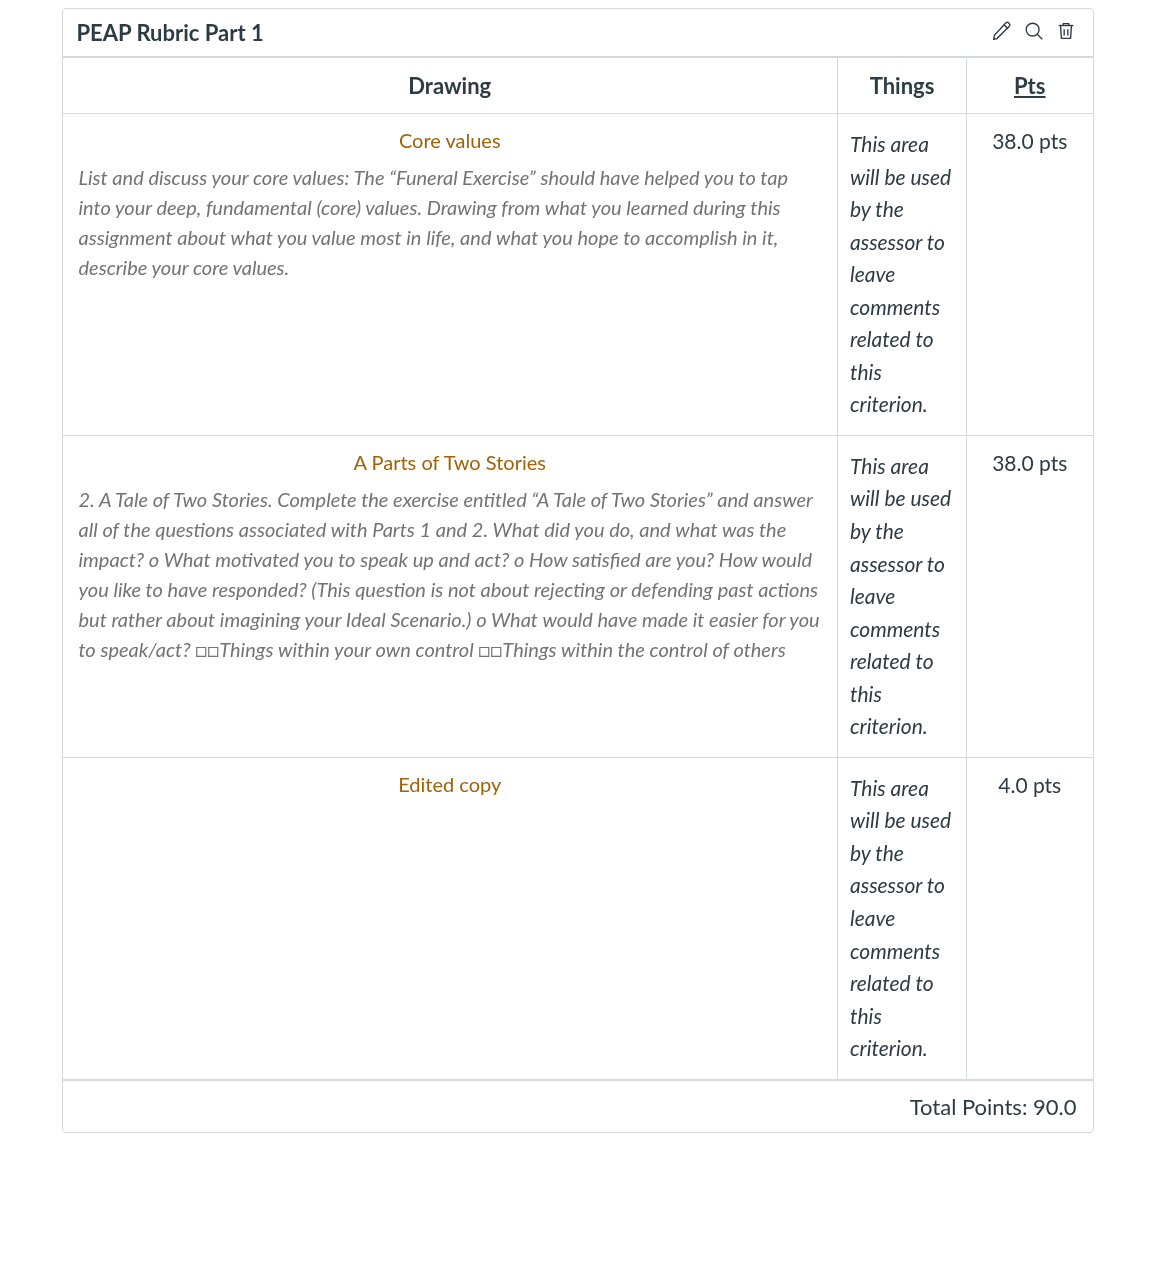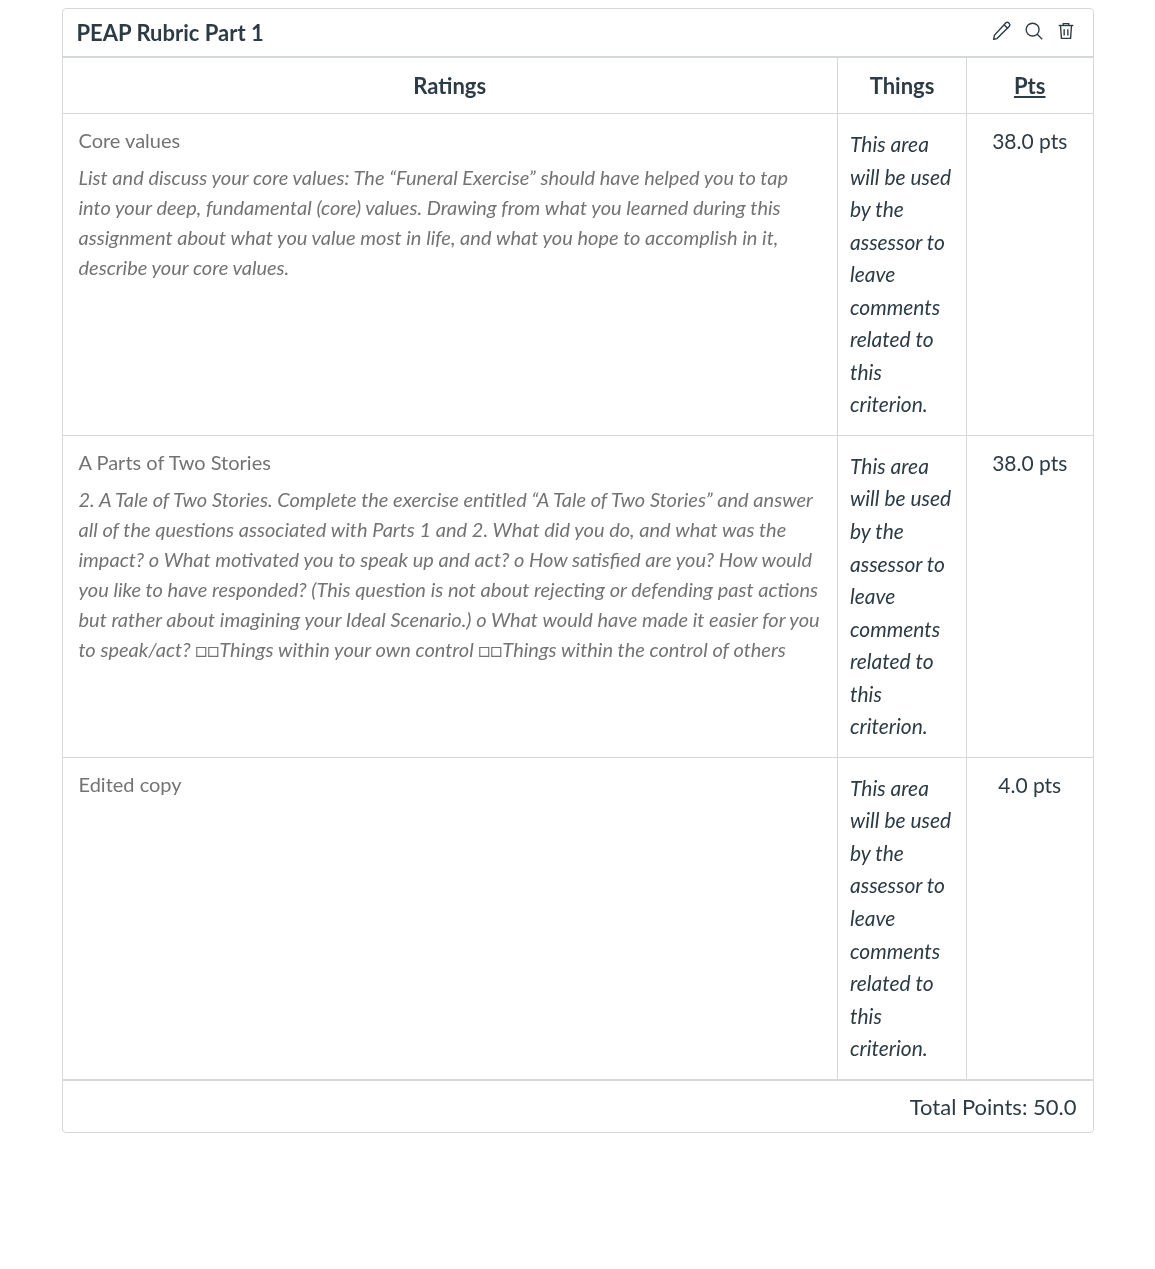--- a/index.html
+++ b/index.html
@@ -86,23 +86,24 @@
     border-right: none;
   }
   col.col-criteria { width: 775px; }
   col.col-ratings  { width: 129px; }
   col.col-pts      { width: 126px; }
   td.criteria-cell {
     padding: 14px 16px;
   }
   .criterion-title {
     font-size: 20px;
-    color: #737373;
+    color: #a16207;
     margin-bottom: 10px;
     font-weight: 400;
+    text-align: center;
   }
   .criterion-desc {
     font-style: italic;
     font-size: 20px;
     line-height: 1.5;
     color: #737373;
   }
   td.ratings-cell {
     padding: 14px 12px;
     font-style: italic;
@@ -166,21 +167,21 @@
   </div>
 
   <table class="rubric-table">
     <colgroup>
       <col class="col-criteria">
       <col class="col-ratings">
       <col class="col-pts">
     </colgroup>
     <thead>
       <tr>
-        <th>Ratings</th>
+        <th>Drawing</th>
         <th>Things</th>
         <th>Pts</th>
       </tr>
     </thead>
     <tbody>
       <tr>
         <td class="criteria-cell">
           <div class="criterion-title">Core values</div>
           <div class="criterion-desc">List and discuss your core values: The “Funeral Exercise” should have helped you to tap into your deep, fundamental (core) values. Drawing from what you learned during this assignment about what you value most in life, and what you hope to accomplish in it, describe your core values.</div>
         </td>
@@ -199,14 +200,14 @@
         <td class="criteria-cell">
           <div class="criterion-title">Edited copy</div>
           <div class="criterion-desc"></div>
         </td>
         <td class="ratings-cell">This area will be used by the assessor to leave comments related to this criterion.</td>
         <td class="pts-cell">4.0 pts</td>
       </tr>
     </tbody>
   </table>
 
-  <div class="rubric-footer">Total Points: 50.0</div>
+  <div class="rubric-footer">Total Points: 90.0</div>
 </div>
 
 </body></html>

